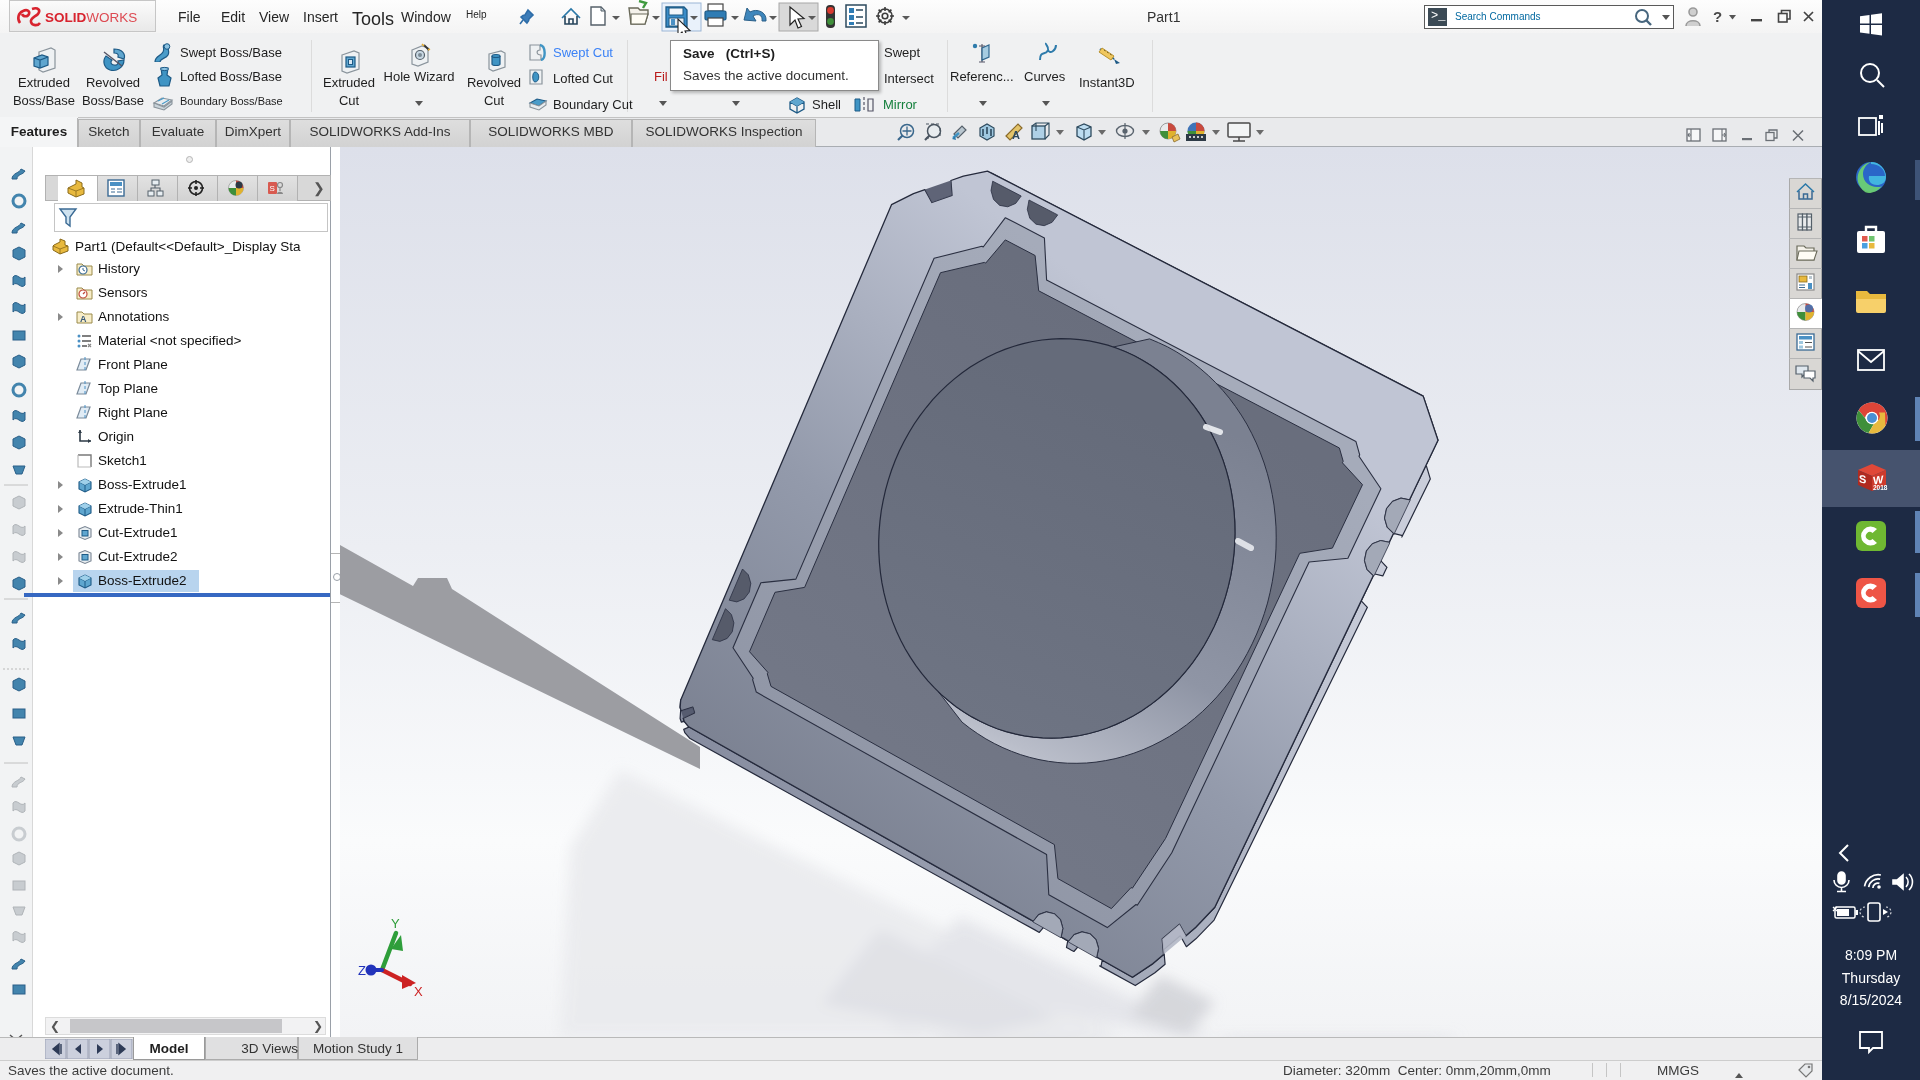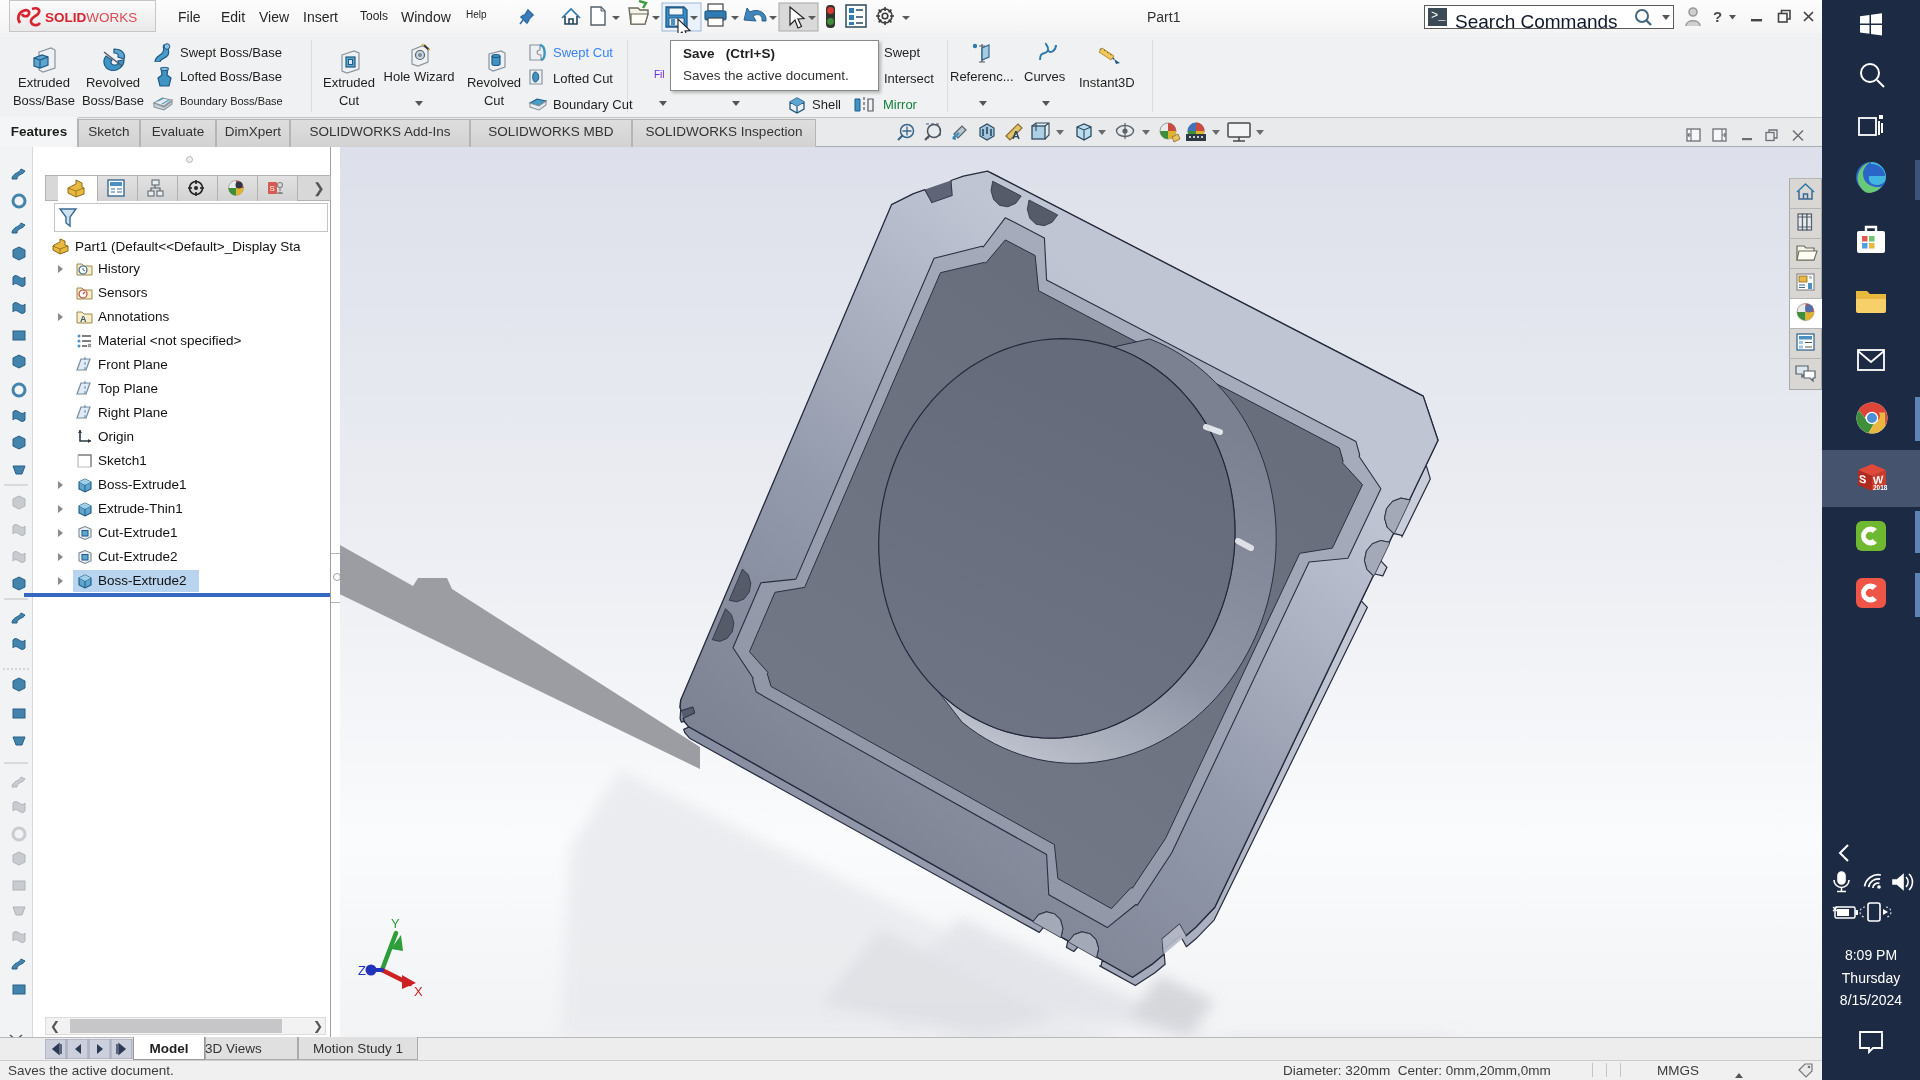--- a/index.html
+++ b/index.html
@@ -11,21 +11,21 @@
 <g fill="none" stroke="#d8232e" stroke-width="2.6">
 <path d="M6 20 C3 16 4 10 9 8 C13 6 16 8 15 11 C14 14 9 14 8 11"></path>
 <path d="M18 6 C24 4 27 7 24 11 C21 14 16 15 17 19 C18 23 24 23 26 20"></path>
 </g>
 <text x="31" y="19" font-size="13.5" font-weight="bold" fill="#d8232e" font-family="Liberation Sans,sans-serif">SOLID<tspan font-weight="normal" fill="#dd4a52">WORKS</tspan></text>
 </svg>
 <div class="txt" style="left:178px;top:9px;font-size:14px;color:#262626">File</div>
 <div class="txt" style="left:221px;top:9px;font-size:14px;color:#262626">Edit</div>
 <div class="txt" style="left:259px;top:9px;font-size:14px;color:#262626">View</div>
 <div class="txt" style="left:303px;top:9px;font-size:14px;color:#262626">Insert</div>
-<div class="txt" style="left:360px;top:9px;font-size:12px;color:#262626">Tools</div>
+<div class="txt" style="left:352px;top:9px;font-size:18px;color:#262626">Tools</div>
 <div class="txt" style="left:401px;top:9px;font-size:14px;color:#262626">Window</div>
 <div class="txt" style="left:466px;top:9px;font-size:10px;color:#262626">Help</div>
 <svg class="abs" style="left:518px;top:8px" width="18" height="18" viewBox="0 0 18 18">
 <g stroke="#2e6da8" stroke-width="1.6" fill="#3c7cb8">
       <path d="M10 2 L15 7 L11 11 C11 13 10 14 9 15 L3 9 C4 8 5 7 7 7 Z"></path>
       <path d="M5 12 L2 16" fill="none"></path>
     </g>
   </svg>
 <svg class="abs" style="left:550px;top:0" width="380" height="33" viewBox="0 0 380 33">
 
@@ -91,21 +91,21 @@
       <circle cx="12" cy="12" r="7"></circle>
       <circle cx="12" cy="12" r="2.8"></circle>
       <path d="M12 3 v4 M12 17 v4 M3 12 h4 M17 12 h4 M5.6 5.6 l2.8 2.8 M15.6 15.6 l2.8 2.8 M5.6 18.4 l2.8 -2.8 M15.6 8.4 l2.8 -2.8"></path>
     </g>
 <path d="M352 16 l4 4 4 -4 z" fill="#5a5a5a"></path>
 </svg>
 <div class="txt" style="left:1147px;top:9px;font-size:14px;color:#333">Part1</div>
 <div class="abs" style="left:1424px;top:5px;width:250px;height:24px;background:#fff;border:1px solid #5a5a5a"></div>
 <div class="abs" style="left:1428px;top:8px;width:19px;height:18px;background:#3b4a55"></div>
 <div class="txt" style="left:1431px;top:9px;font-size:12px;color:#fff;font-family:Liberation Mono,monospace">&gt;_</div>
-<div class="txt" style="left:1455px;top:11px;font-size:19px;color:#0f172a">Search Commands</div>
+<div class="txt" style="left:1455px;top:11px;font-size:10px;color:#0369a1">Search Commands</div>
 <svg class="abs" style="left:1630px;top:6px" width="44" height="22" viewBox="0 0 44 22">
 <circle cx="12" cy="10" r="6" fill="none" stroke="#47667e" stroke-width="2"></circle>
     <path d="M16.5 14.5 L21 19" stroke="#47667e" stroke-width="2.4"></path>
 <path d="M32 9 l4 5 4 -5 z" fill="#555"></path>
   </svg>
 <svg class="abs" style="left:1685px;top:5px" width="137" height="24" viewBox="0 0 137 24">
 <g fill="none" stroke="#8a8a8a" stroke-width="1.6">
       <circle cx="8" cy="7" r="4" fill="#cfcfcf" stroke="#9a9a9a"></circle>
       <path d="M1 21 C1 14 15 14 15 21" fill="#cfcfcf" stroke="#9a9a9a"></path>
     </g>
@@ -184,21 +184,21 @@
   </svg>
 <div class="txt" style="left:349px;top:75px;font-size:13px;transform:translateX(-50%);color:#1e1e1e">Extruded</div>
 <div class="txt" style="left:349px;top:93px;font-size:13px;transform:translateX(-50%);color:#1e1e1e">Cut</div>
 <div class="txt" style="left:419px;top:69px;font-size:13px;transform:translateX(-50%);color:#1e1e1e">Hole Wizard</div>
 <div class="abs" style="left:415px;top:101px;width:0;height:0;border:4px solid transparent;border-top:5px solid #555"></div>
 <div class="txt" style="left:494px;top:75px;font-size:13px;transform:translateX(-50%);color:#1e1e1e">Revolved</div>
 <div class="txt" style="left:494px;top:93px;font-size:13px;transform:translateX(-50%);color:#1e1e1e">Cut</div>
 <div class="txt" style="left:553px;top:45px;font-size:13px;color:#3b82f6">Swept Cut</div>
 <div class="txt" style="left:553px;top:71px;font-size:13px;color:#1e1e1e">Lofted Cut</div>
 <div class="txt" style="left:553px;top:97px;font-size:13px;color:#1e1e1e">Boundary Cut</div>
-<div class="txt" style="left:654px;top:69px;font-size:10px;color:#6d28d9">Fil</div>
+<div class="txt" style="left:654px;top:69px;font-size:13px;color:#b91c1c">Fil</div>
 <div class="abs" style="left:659px;top:101px;width:0;height:0;border:4px solid transparent;border-top:5px solid #555"></div>
 <div class="abs" style="left:732px;top:101px;width:0;height:0;border:4px solid transparent;border-top:5px solid #555"></div>
 <svg class="abs" style="left:787px;top:94px" width="20" height="20" viewBox="0 0 20 20">
     <path d="M3 8 L10 4 L17 8 L17 15 L10 19 L3 15 Z M3 8 L10 12 L17 8 M10 12 V19" fill="none" stroke="#1d5a86" stroke-width="1.3"></path>
     <path d="M3 8 L10 4 L17 8 L10 12 Z" fill="#5fa6cf"></path>
   </svg>
 <div class="txt" style="left:812px;top:97px;font-size:13px;color:#1e1e1e">Shell</div>
 <svg class="abs" style="left:853px;top:95px" width="22" height="18" viewBox="0 0 22 18">
     <path d="M2 4 h5 v12 h-5 z" fill="#3f94c4" stroke="#1d5a86" stroke-width="1"></path>
     <path d="M15 4 h5 v12 h-5 z" fill="none" stroke="#556" stroke-width="1.2"></path>
@@ -807,21 +807,21 @@
     <rect x="44" y="0" width="21" height="20" fill="#ccd0dd" stroke="#9aa0b4" stroke-width="1"></rect>
     <rect x="66" y="0" width="21" height="20" fill="#ccd0dd" stroke="#9aa0b4" stroke-width="1"></rect>
     <path d="M14 5 l-6 5 6 5 z M16 5 v10" fill="#2d3a56" stroke="#2d3a56" stroke-width="1.4"></path>
     <path d="M36 5 l-6 5 6 5 z" fill="#2d3a56"></path>
     <path d="M52 5 l6 5 -6 5 z" fill="#2d3a56"></path>
     <path d="M74 5 l6 5 -6 5 z M72 5 v10" fill="#2d3a56" stroke="#2d3a56" stroke-width="1.4"></path>
   </svg>
 <div class="abs" style="left:133px;top:1037px;width:72px;height:23px;background:#fff;border:1px solid #9a9a9a;border-top:none"></div>
 <div class="txt" style="left:133px;top:1041px;width:72px;text-align:center;font-size:13.5px;font-weight:bold;color:#1e1e1e">Model</div>
 <div class="abs" style="left:205px;top:1037px;width:93px;height:23px;background:#e0e0e1;border:1px solid #ababab;border-top:none"></div>
-<div class="txt" style="left:205px;top:1041px;width:93px;text-align:left;font-size:13.5px;color:#333">3D Views</div>
+<div class="txt" style="left:205px;top:1041px;width:93px;text-align:right;font-size:13.5px;color:#333">3D Views</div>
 <div class="abs" style="left:298px;top:1037px;width:120px;height:23px;background:#e0e0e1;border:1px solid #ababab;border-top:none"></div>
 <div class="txt" style="left:298px;top:1041px;width:120px;text-align:center;font-size:13.5px;color:#333">Motion Study 1</div>
 <div class="abs" style="left:0;top:1060px;width:1822px;height:20px;background:#f0f0f1;border-top:1px solid #cdcdcd"></div>
 <div class="txt" style="left:8px;top:1063px;font-size:13.5px;color:#3c3c3c">Saves the active document.</div>
 <div class="txt" style="left:1283px;top:1063px;font-size:13.5px;color:#3c3c3c">Diameter: 320mm&nbsp;&nbsp;Center: 0mm,20mm,0mm</div>
 <div class="abs" style="left:1592px;top:1063px;width:1px;height:14px;background:#c5c5c5"></div>
 <div class="abs" style="left:1606px;top:1063px;width:1px;height:14px;background:#c5c5c5"></div>
 <div class="abs" style="left:1620px;top:1063px;width:1px;height:14px;background:#c5c5c5"></div>
 <div class="txt" style="left:1657px;top:1063px;font-size:13.5px;color:#3c3c3c">MMGS</div>
 <div class="abs" style="left:1735px;top:1069px;width:0;height:0;border:4px solid transparent;border-bottom:5px solid #555"></div>

